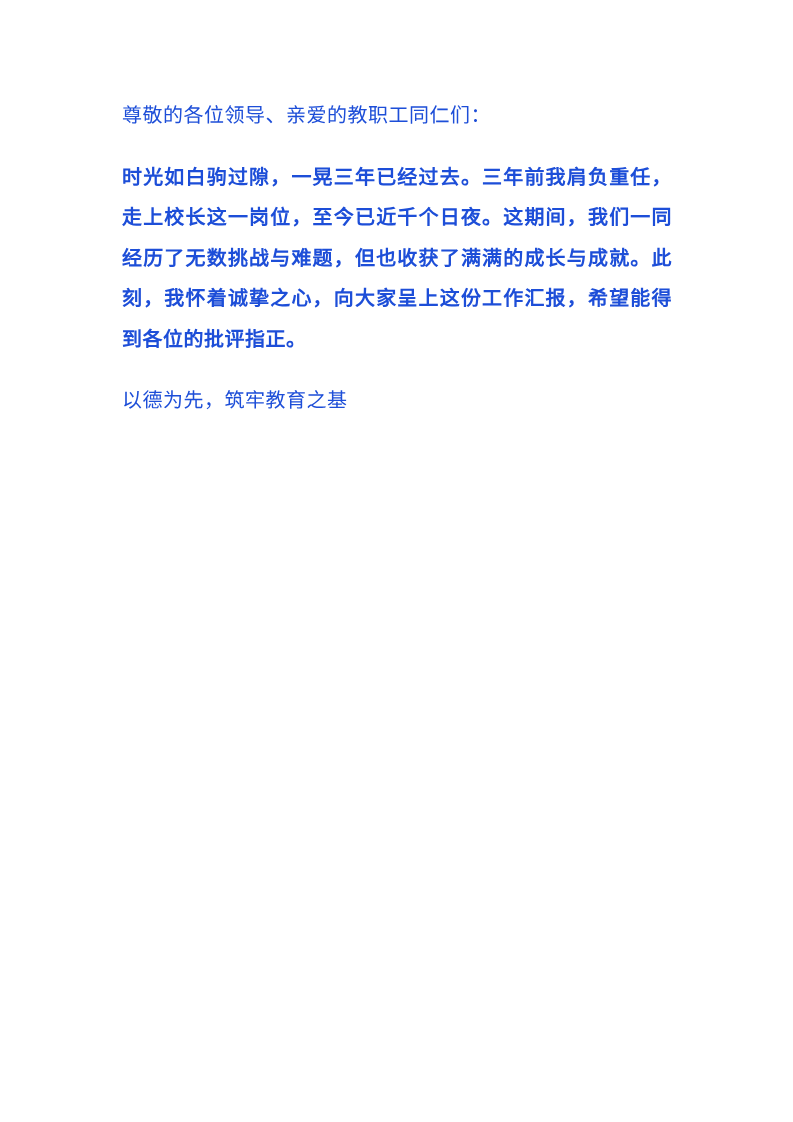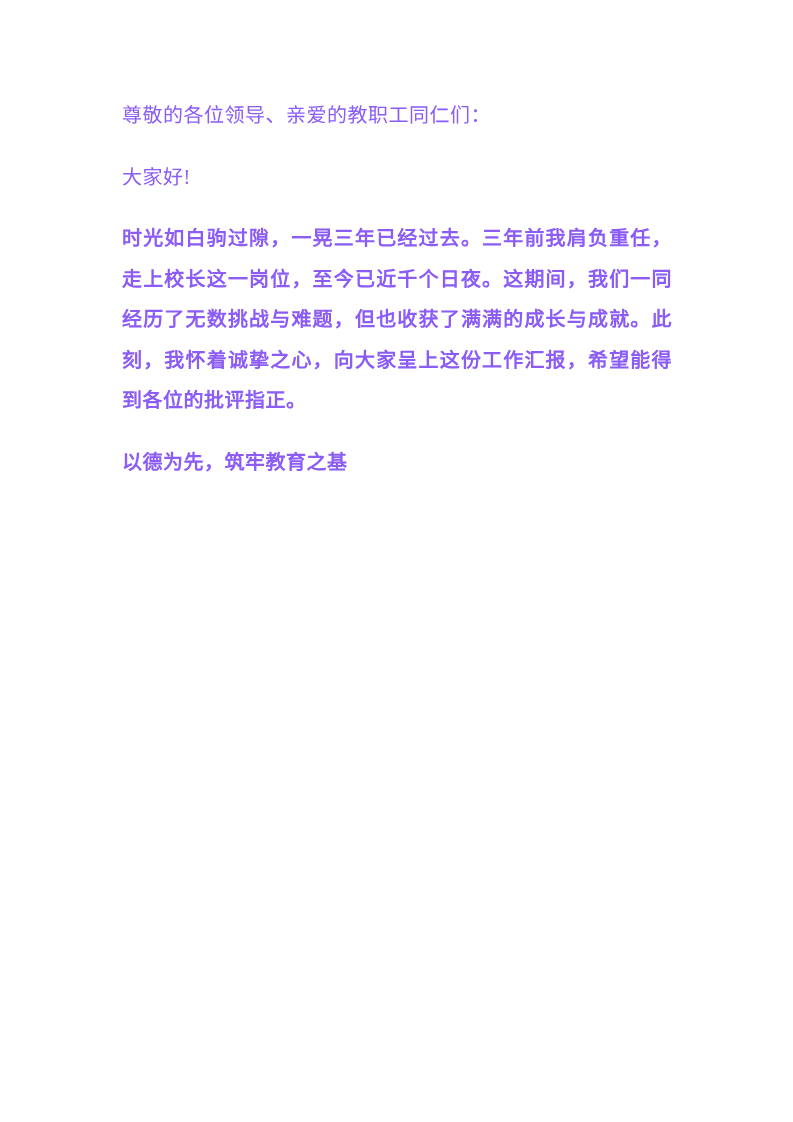--- a/index.html
+++ b/index.html
@@ -16,45 +16,44 @@
   .doc-page {
     box-sizing: border-box;
     width: 793px;
     height: 1122px;
     background: #ffffff;
     padding: 95px 121px 60px 122px;
   }
   .doc-block {
     font-size: 20px;
     line-height: 40.5px;
-    color: #8b5cf6;
+    color: #1d4ed8;
     margin: 0 0 21px 0;
     letter-spacing: 0.5px;
   }
   .doc-block.justified {
     text-align: justify;
     text-align-last: left;
     font-weight: bold;
   }
   .doc-block.single-line {
     text-align: left;
   }
   .doc-block.heading {
     text-align: left;
-    font-weight: bold; 
+    font-weight: normal; 
   }
 </style>
 </head>
 <body>
 
 <div class="doc-page">
 
   <div class="doc-block single-line">尊敬的各位领导、亲爱的教职工同仁们：</div>
 
-  <div class="doc-block single-line">大家好!</div>
 
   <div class="doc-block justified">时光如白驹过隙，一晃三年已经过去。三年前我肩负重任，走上校长这一岗位，至今已近千个日夜。这期间，我们一同经历了无数挑战与难题，但也收获了满满的成长与成就。此刻，我怀着诚挚之心，向大家呈上这份工作汇报，希望能得到各位的批评指正。</div>
 
   <div class="doc-block heading">以德为先，筑牢教育之基</div>
 
 
 
 </div>
 
 </body></html>

